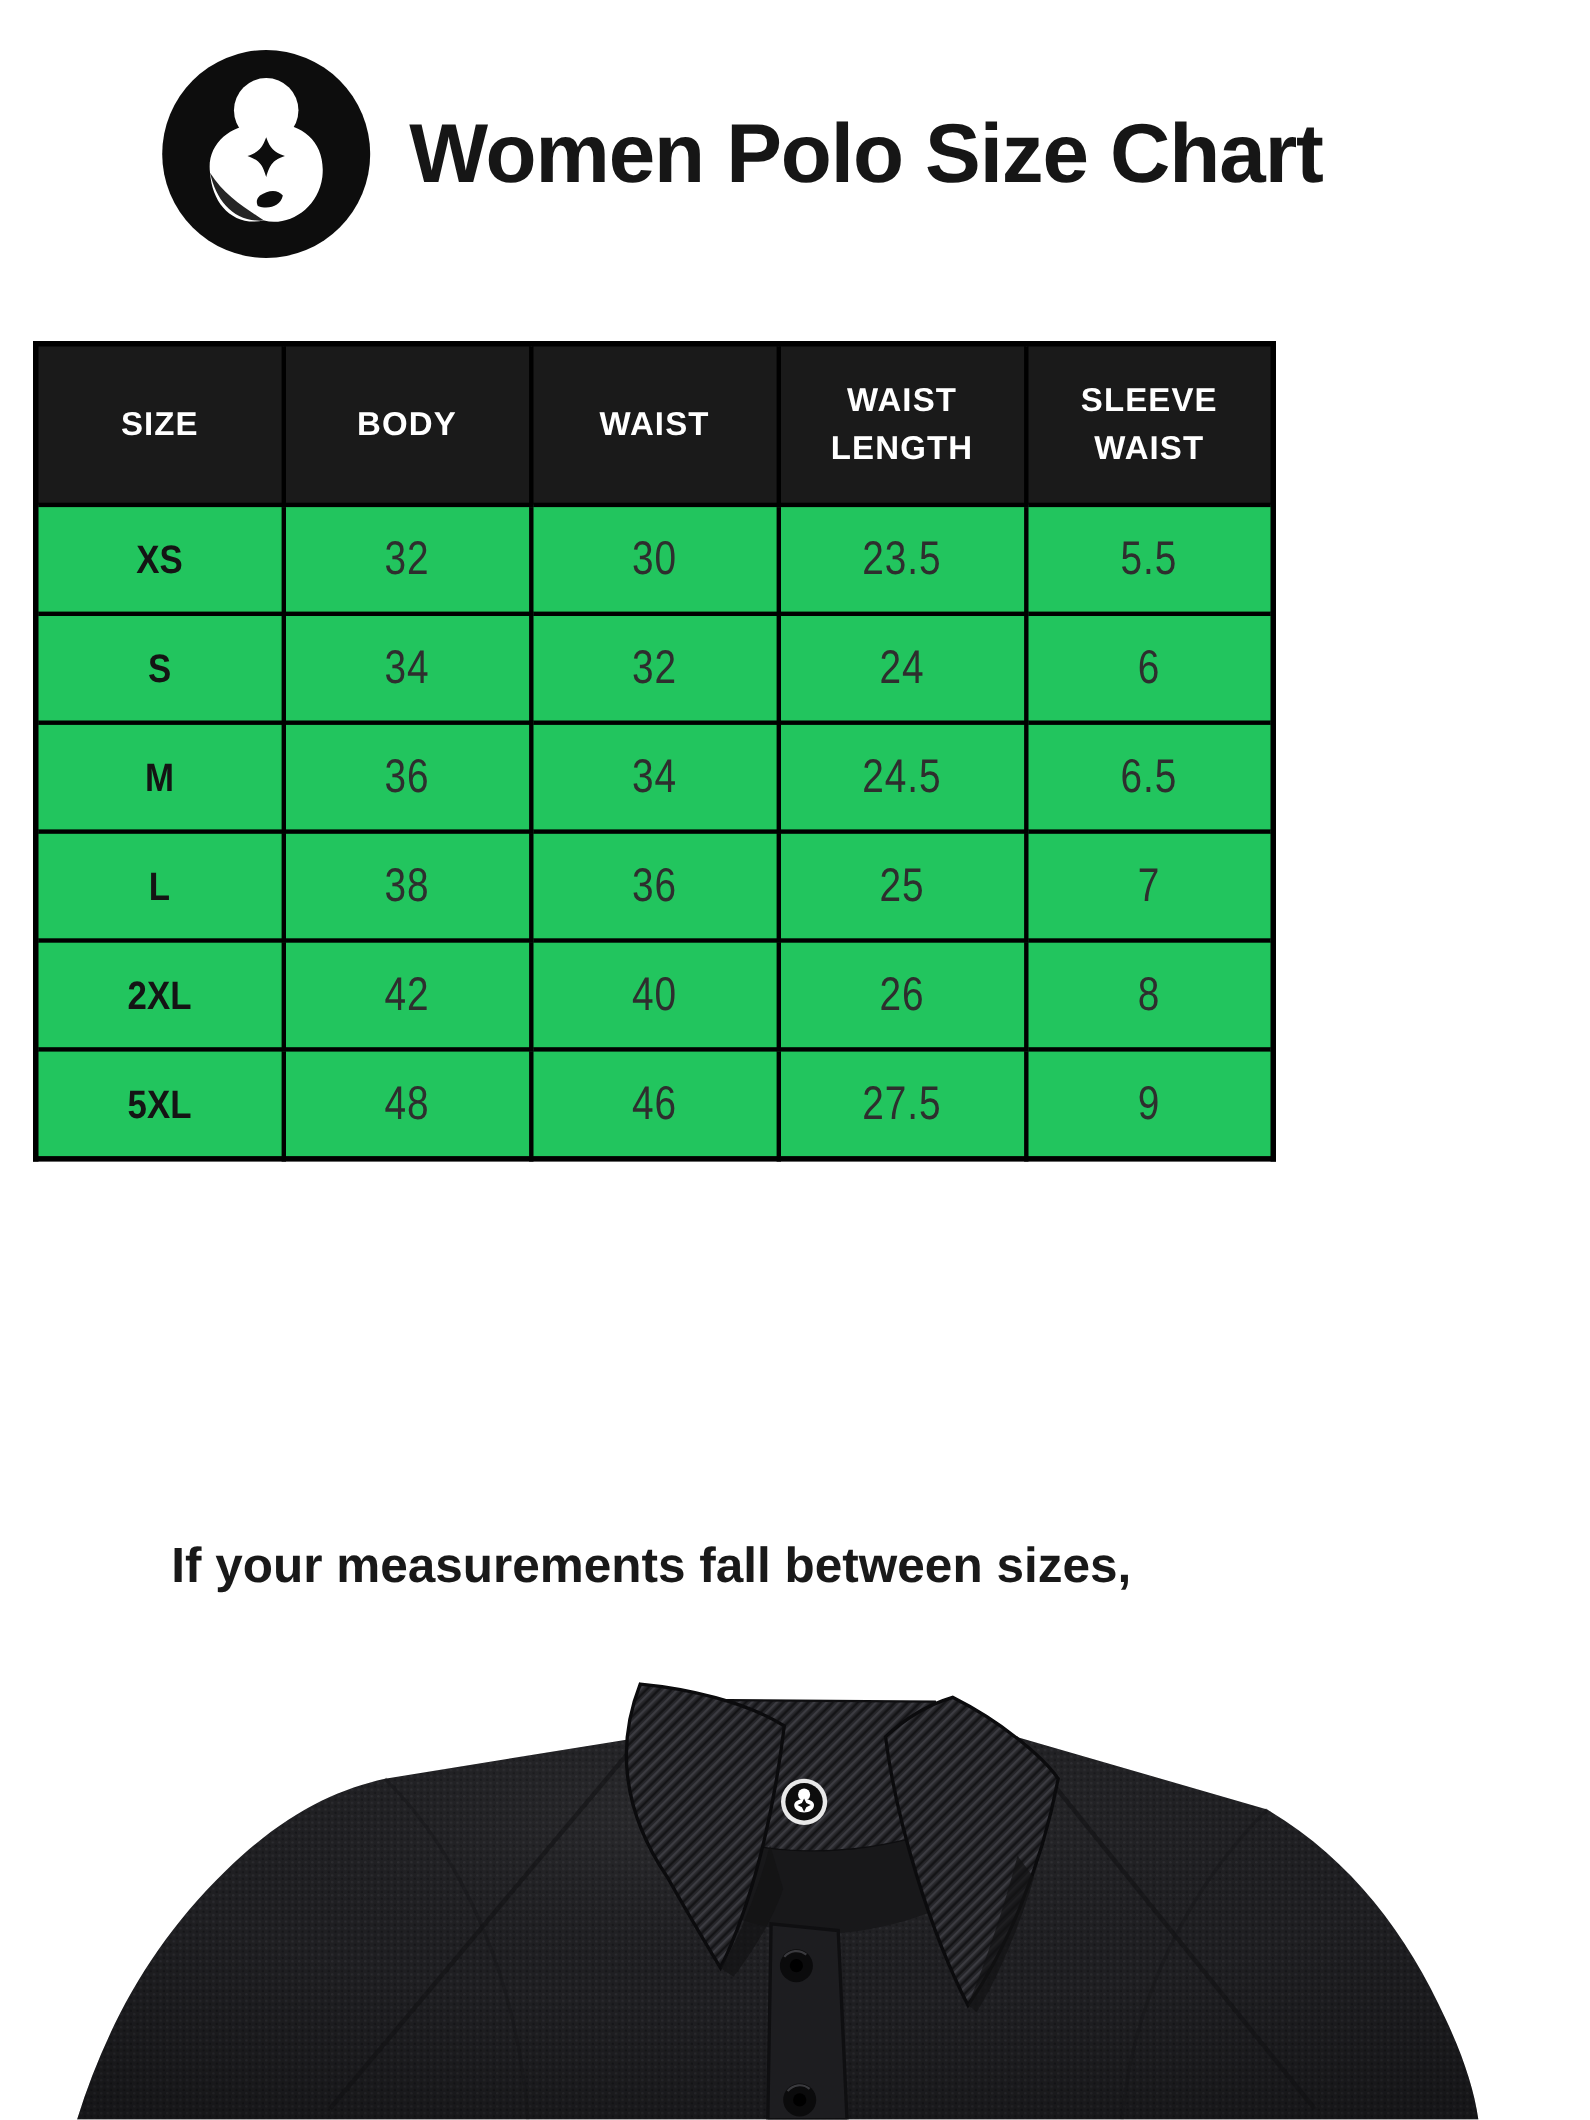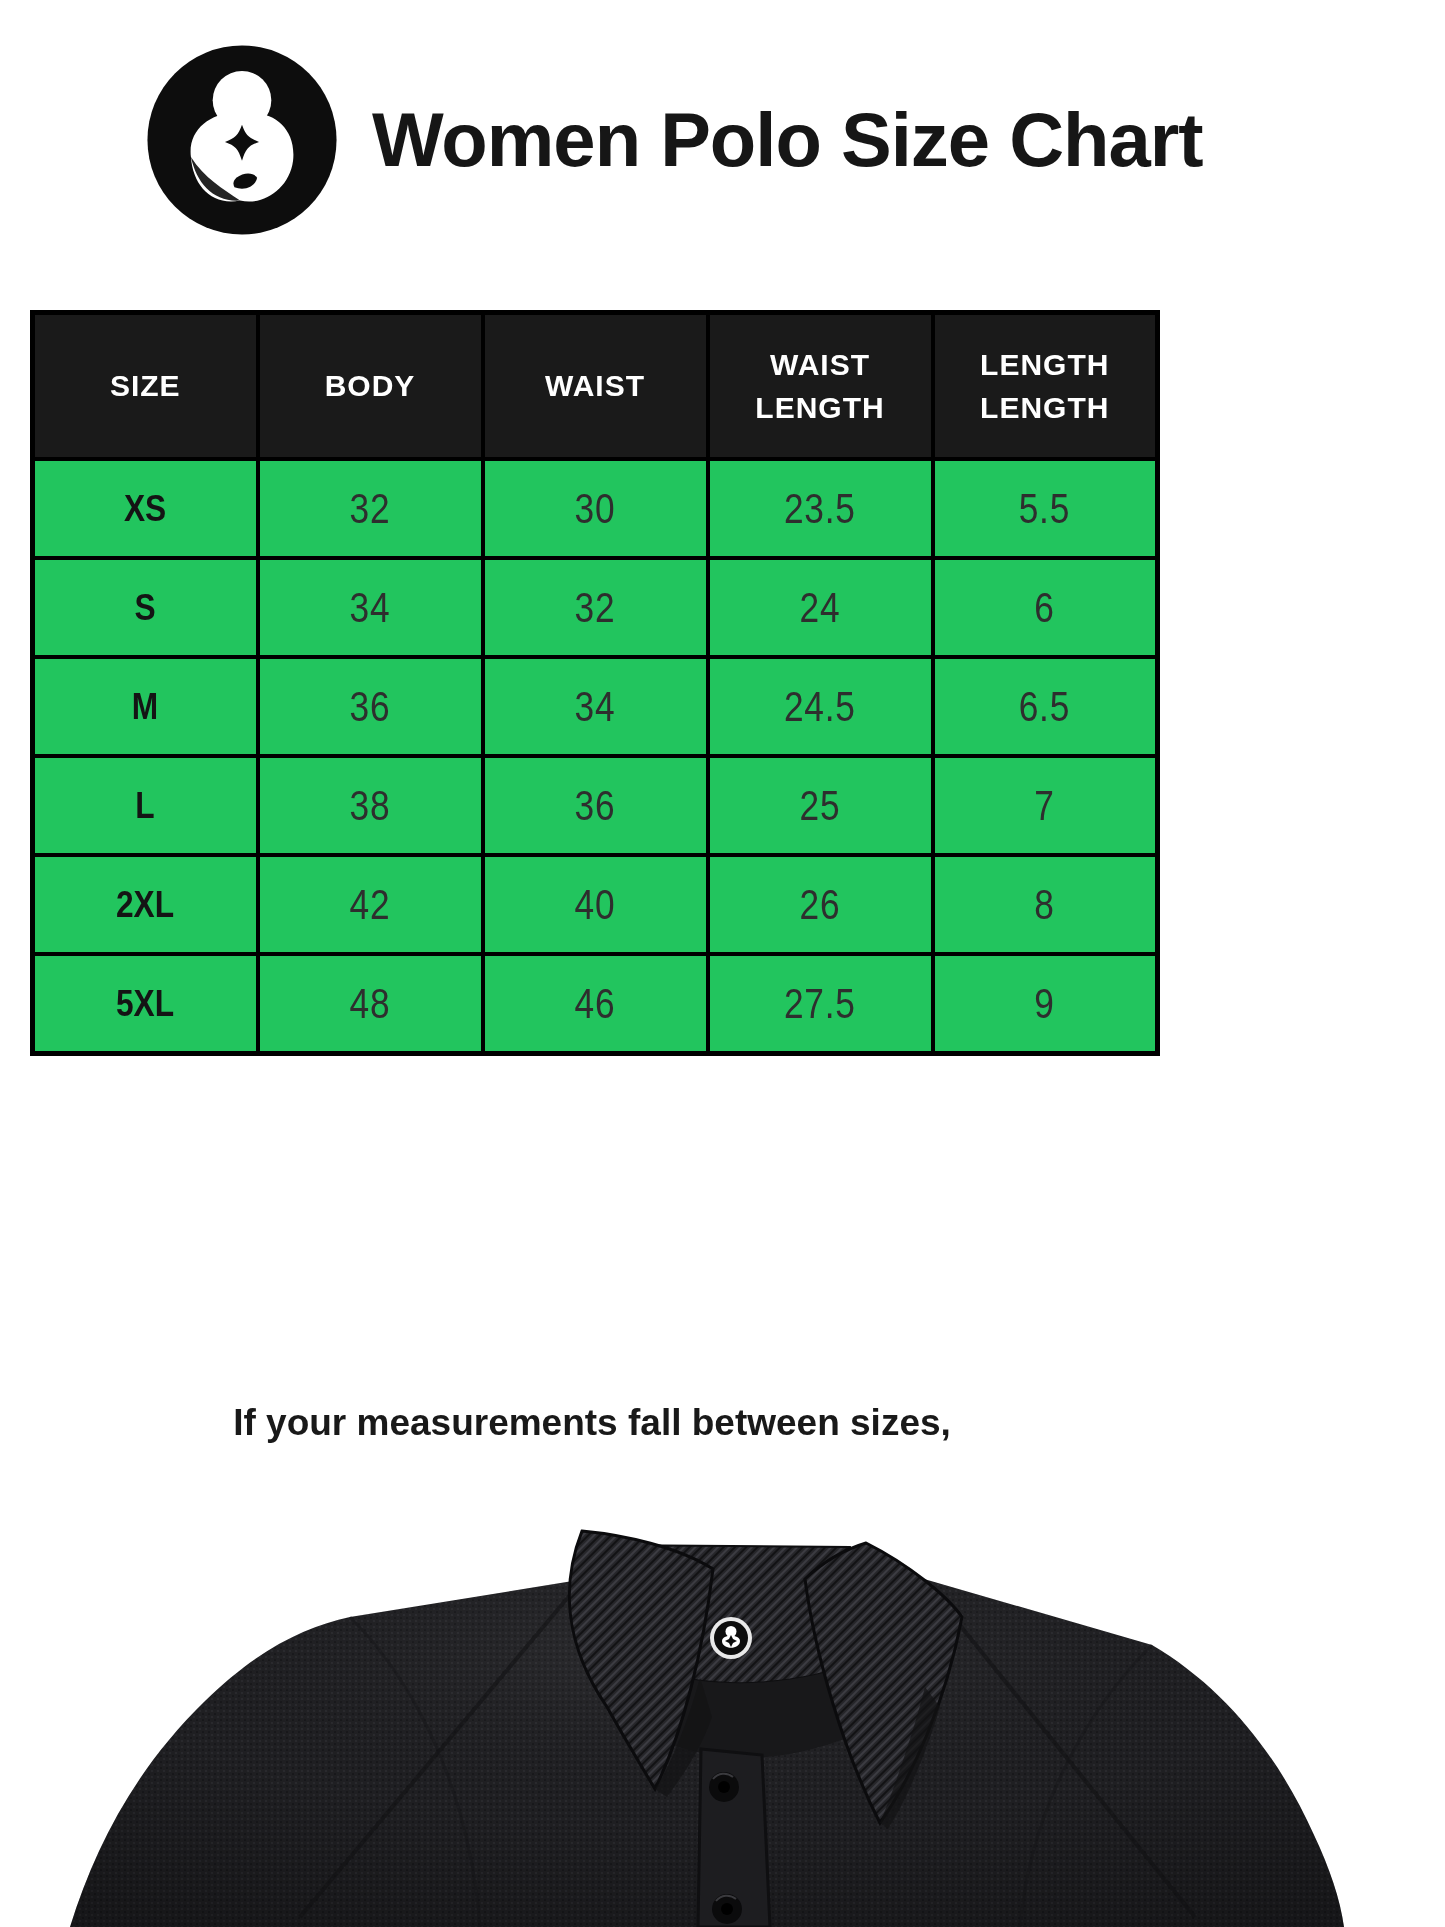--- a/index.html
+++ b/index.html
@@ -40,21 +40,21 @@
     display:inline-block;transform:scaleX(0.82);
     font-size:43px;font-weight:normal;color:#2e2e2e;letter-spacing:1px;
   }
   .cell-size span{
     display:inline-block;transform:scaleX(0.88);
     font-size:36px;font-weight:bold;color:#141414;letter-spacing:0;
   }
   
   #fit-note{
     position:absolute;left:0;top:1388px;width:1184px;
-    text-align:center;font-size:37px;line-height:70px;
+    text-align:center;font-size:45px;line-height:70px;
     font-weight:bold;color:#191919;letter-spacing:0;
   }
   
   #polo-shirt{position:absolute;left:0;top:1517px;width:1445px;height:410px;}
 </style>
 </head>
 <body>
 
 <div id="page">
 
@@ -72,21 +72,21 @@
 
   <div id="page-title">Women Polo Size Chart</div>
 
   <table id="size-table">
     <thead>
       <tr>
           <th>SIZE</th>
           <th>BODY</th>
           <th>WAIST</th>
           <th>WAIST LENGTH</th>
-          <th>LENGTH LENGTH</th>
+          <th>SLEEVE WAIST</th>
         </tr>
     </thead>
     <tbody>
         <tr>
           <td class="cell-size"><span>XS</span></td>
           <td class="cell-num"><span>32</span></td>
           <td class="cell-num"><span>30</span></td>
           <td class="cell-num"><span>23.5</span></td>
           <td class="cell-num"><span>5.5</span></td>
         </tr>

